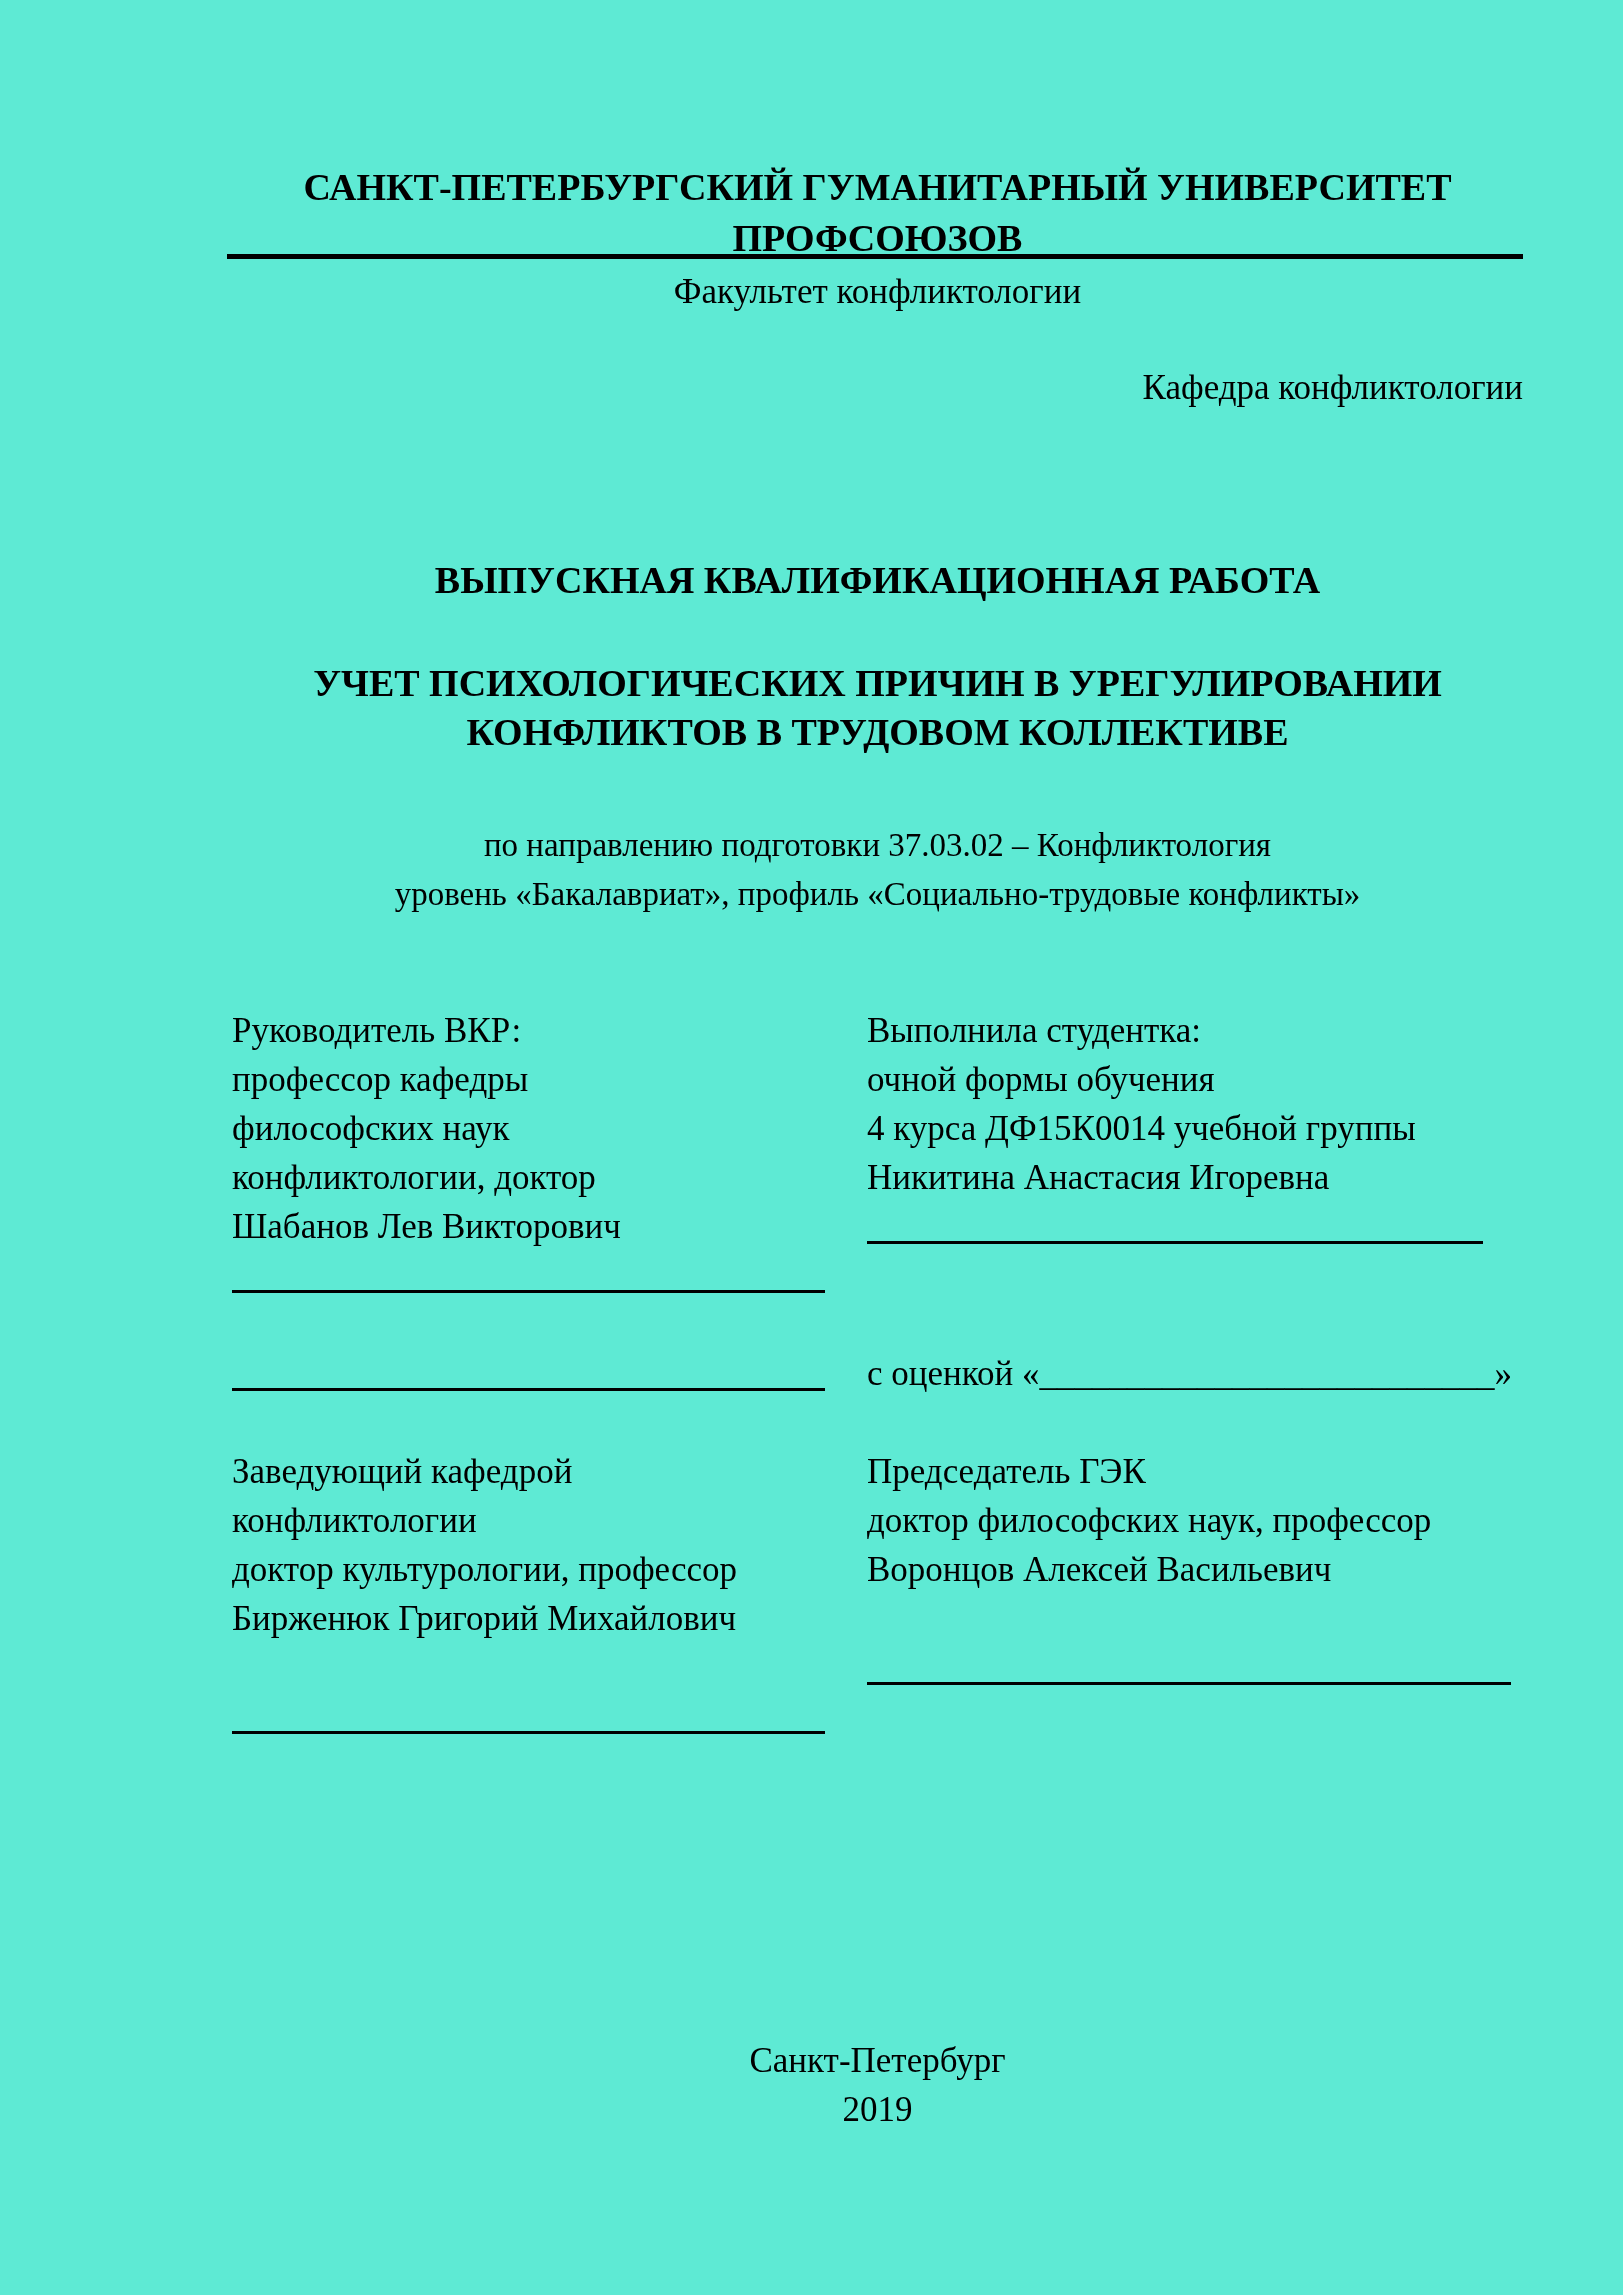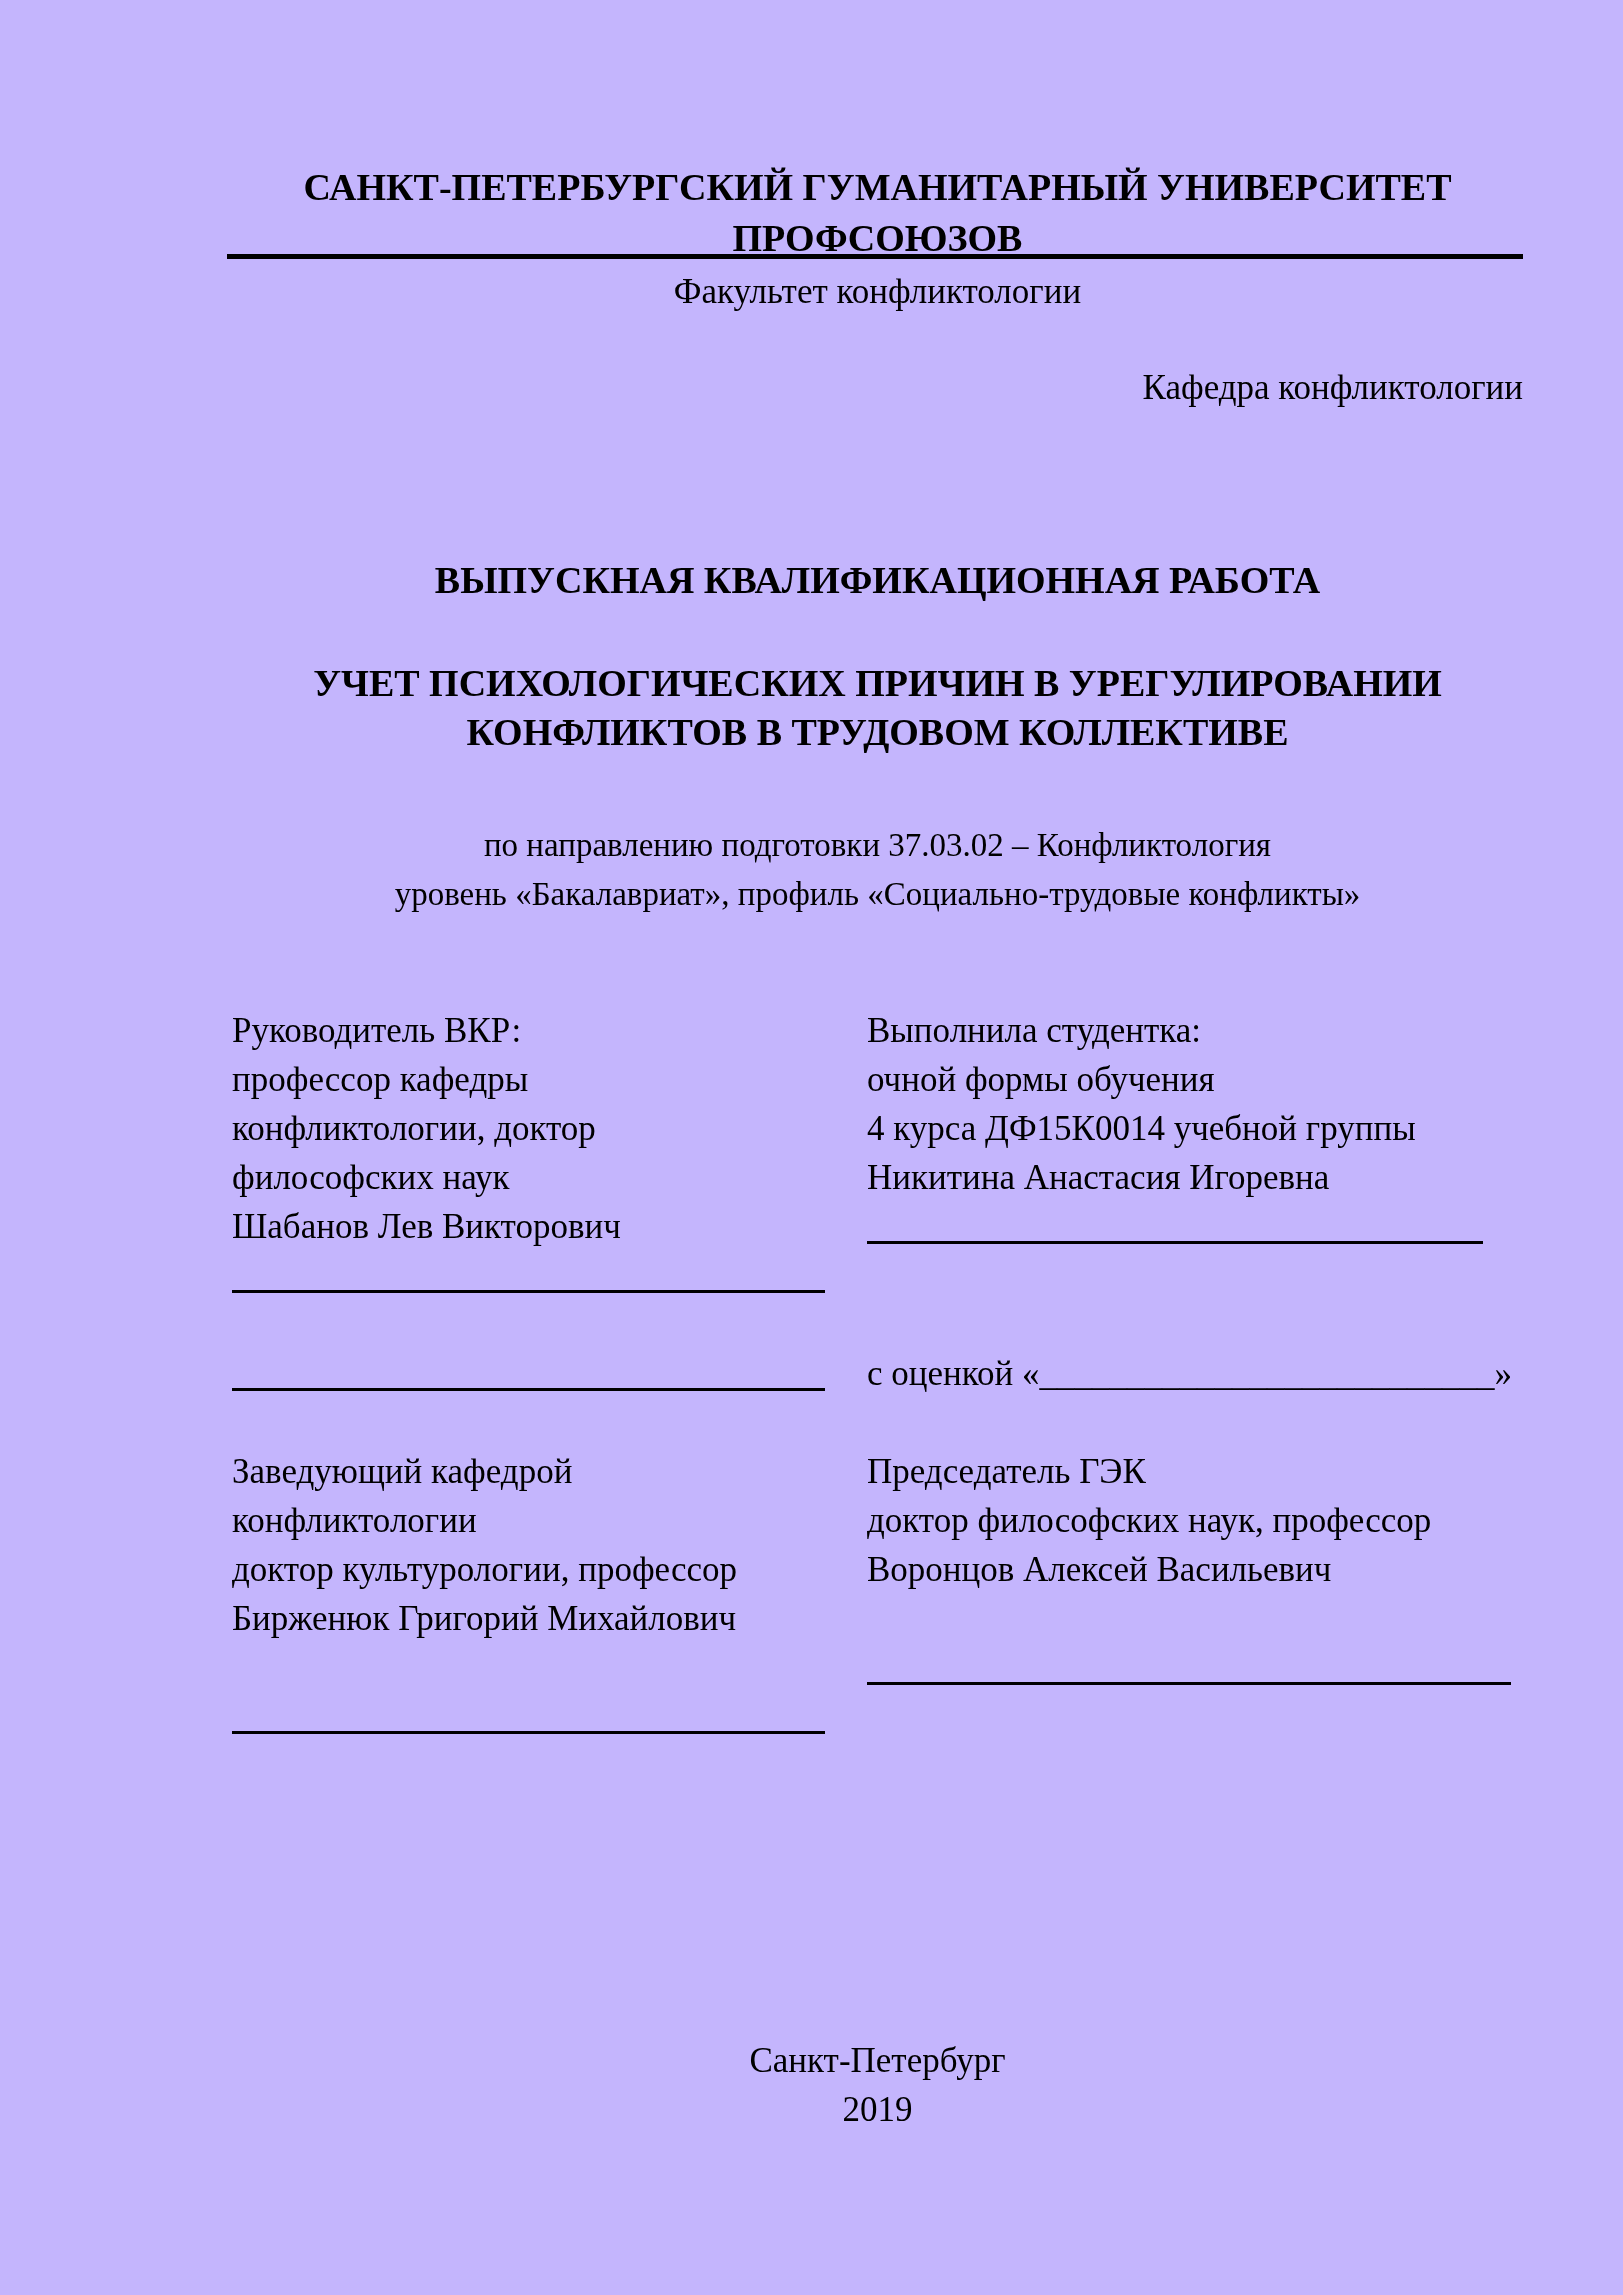--- a/index.html
+++ b/index.html
@@ -1,20 +1,20 @@
 <!DOCTYPE html>
 <html style="font-size:12.6px"><head>
 <meta charset="utf-8">
 <style>
   html,body{margin:0;padding:0;background:#ffffff;}
   .page{
     position:relative;
     width:1623px;
     height:2295px;
-    background:#c4b5fd;
+    background:#5eead4;
     color:#000000;
     font-family:"Liberation Serif","DejaVu Serif",serif;
     overflow:hidden;
   }
   .abs{position:absolute;}
   .content{left:232px;width:1291px;}
   .center{text-align:center;}
   .right{text-align:right;}
   .bold{font-weight:bold;}
 
@@ -63,22 +63,22 @@
   </div>
 
   <div class="abs content program center">
     <div>по направлению подготовки 37.03.02 – Конфликтология</div>
     <div>уровень «Бакалавриат», профиль «Социально-трудовые конфликты»</div>
   </div>
 
   <div class="abs col col-left">
     <div class="row">Руководитель ВКР:</div>
     <div class="row">профессор кафедры</div>
+    <div class="row">философских наук</div>
     <div class="row">конфликтологии, доктор</div>
-    <div class="row">философских наук</div>
     <div class="row">Шабанов Лев Викторович</div>
     <div class="row"><span class="sig sig-755"></span></div>
     <div class="row"></div>
     <div class="row"><span class="sig sig-755"></span></div>
     <div class="row"></div>
     <div class="row">Заведующий кафедрой</div>
     <div class="row">конфликтологии</div>
     <div class="row">доктор культурологии, профессор</div>
     <div class="row">Бирженюк Григорий Михайлович</div>
     <div class="row"></div>

